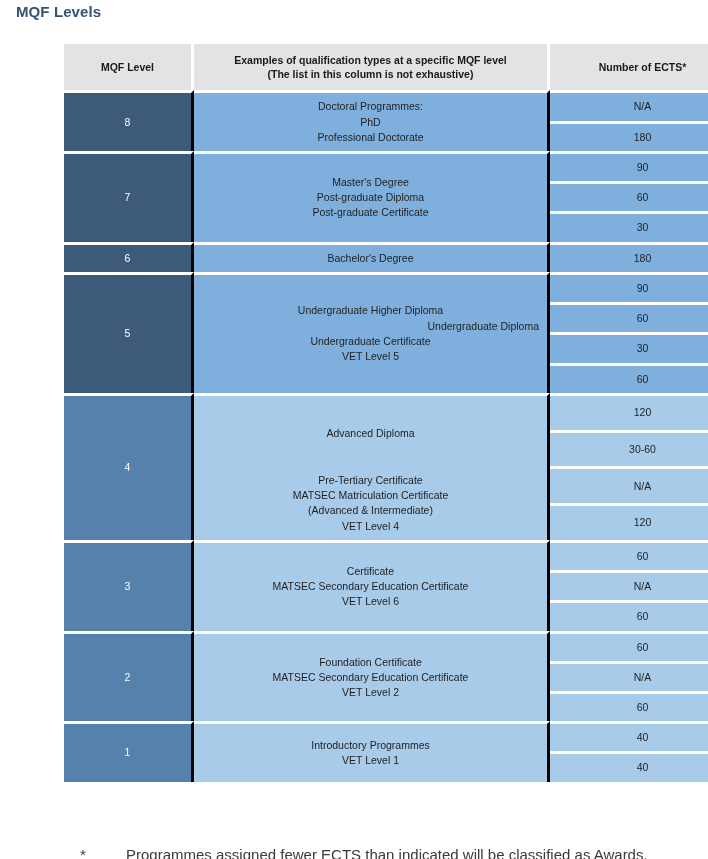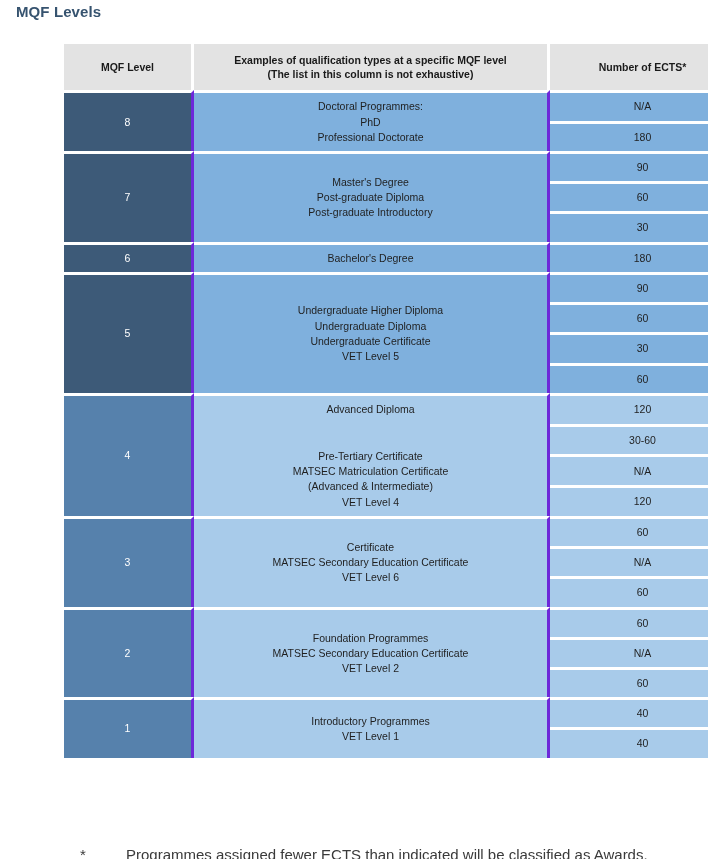--- a/index.html
+++ b/index.html
@@ -60,21 +60,21 @@
 
   .hdr-line { display: block; }
 
   
   .mqf-table td {
     vertical-align: middle;
     text-align: center;
     font-size: 10.5px;
     line-height: 1.45;
     border-top: 3px solid #ffffff;
-    border-right: 3px solid #6d28d9;
+    border-right: 3px solid #000000;
   }
   .mqf-table td:last-child { border-right: none; }
 
   .cell-level {
     color: #ffffff;
     font-size: 10.5px;
   }
   .cell-examples { color: #1f1f1f; padding: 6px 8px; }
   .cell-ects     { color: #1f1f1f; padding: 6px 8px; }
 
@@ -138,60 +138,60 @@
           <td class="cell-ects ects-first">N/A</td>
         </tr>
         <tr class="band-dark">
           <td class="cell-ects ects-sub">180</td>
         </tr>
         <tr class="band-dark">
           <td class="cell-level" rowspan="3">7</td>
           <td class="cell-examples" rowspan="3">
             <span style="display: block;">Master's Degree</span>
             <span style="display: block;">Post-graduate Diploma</span>
-            <span style="display: block;">Post-graduate Introductory</span>
+            <span style="display: block;">Post-graduate Certificate</span>
           </td>
           <td class="cell-ects ects-first">90</td>
         </tr>
         <tr class="band-dark">
           <td class="cell-ects ects-sub">60</td>
         </tr>
         <tr class="band-dark">
           <td class="cell-ects ects-sub">30</td>
         </tr>
         <tr class="band-dark">
           <td class="cell-level" rowspan="1">6</td>
           <td class="cell-examples" rowspan="1">
             <span style="display: block;">Bachelor's Degree</span>
           </td>
           <td class="cell-ects ects-first">180</td>
         </tr>
         <tr class="band-dark">
           <td class="cell-level" rowspan="4">5</td>
           <td class="cell-examples" rowspan="4">
             <span style="display: block;">Undergraduate Higher Diploma</span>
-            <span style="display: block;">Undergraduate Diploma</span>
+            <span style="display: block; text-align: right;">Undergraduate Diploma</span>
             <span style="display: block;">Undergraduate Certificate</span>
             <span style="display: block;">VET Level 5</span>
           </td>
           <td class="cell-ects ects-first">90</td>
         </tr>
         <tr class="band-dark">
           <td class="cell-ects ects-sub">60</td>
         </tr>
         <tr class="band-dark">
           <td class="cell-ects ects-sub">30</td>
         </tr>
         <tr class="band-dark">
           <td class="cell-ects ects-sub">60</td>
         </tr>
         <tr class="band-light">
           <td class="cell-level" rowspan="4">4</td>
           <td class="cell-examples" rowspan="4">
-            <span style="display: block;">Advanced Diploma</span>
+            <span style="display: block; margin-top: 24px;">Advanced Diploma</span>
             <span style="display: block; margin-top: 32px;">Pre-Tertiary Certificate</span>
             <span style="display: block;">MATSEC Matriculation Certificate</span>
             <span style="display: block;">(Advanced &amp; Intermediate)</span>
             <span style="display: block;">VET Level 4</span>
           </td>
           <td class="cell-ects ects-first">120</td>
         </tr>
         <tr class="band-light">
           <td class="cell-ects ects-sub">30-60</td>
         </tr>
@@ -212,21 +212,21 @@
         </tr>
         <tr class="band-light">
           <td class="cell-ects ects-sub">N/A</td>
         </tr>
         <tr class="band-light">
           <td class="cell-ects ects-sub">60</td>
         </tr>
         <tr class="band-light">
           <td class="cell-level" rowspan="3">2</td>
           <td class="cell-examples" rowspan="3">
-            <span style="display: block;">Foundation Programmes</span>
+            <span style="display: block;">Foundation Certificate</span>
             <span style="display: block;">MATSEC Secondary Education Certificate</span>
             <span style="display: block;">VET Level 2</span>
           </td>
           <td class="cell-ects ects-first">60</td>
         </tr>
         <tr class="band-light">
           <td class="cell-ects ects-sub">N/A</td>
         </tr>
         <tr class="band-light">
           <td class="cell-ects ects-sub">60</td>

